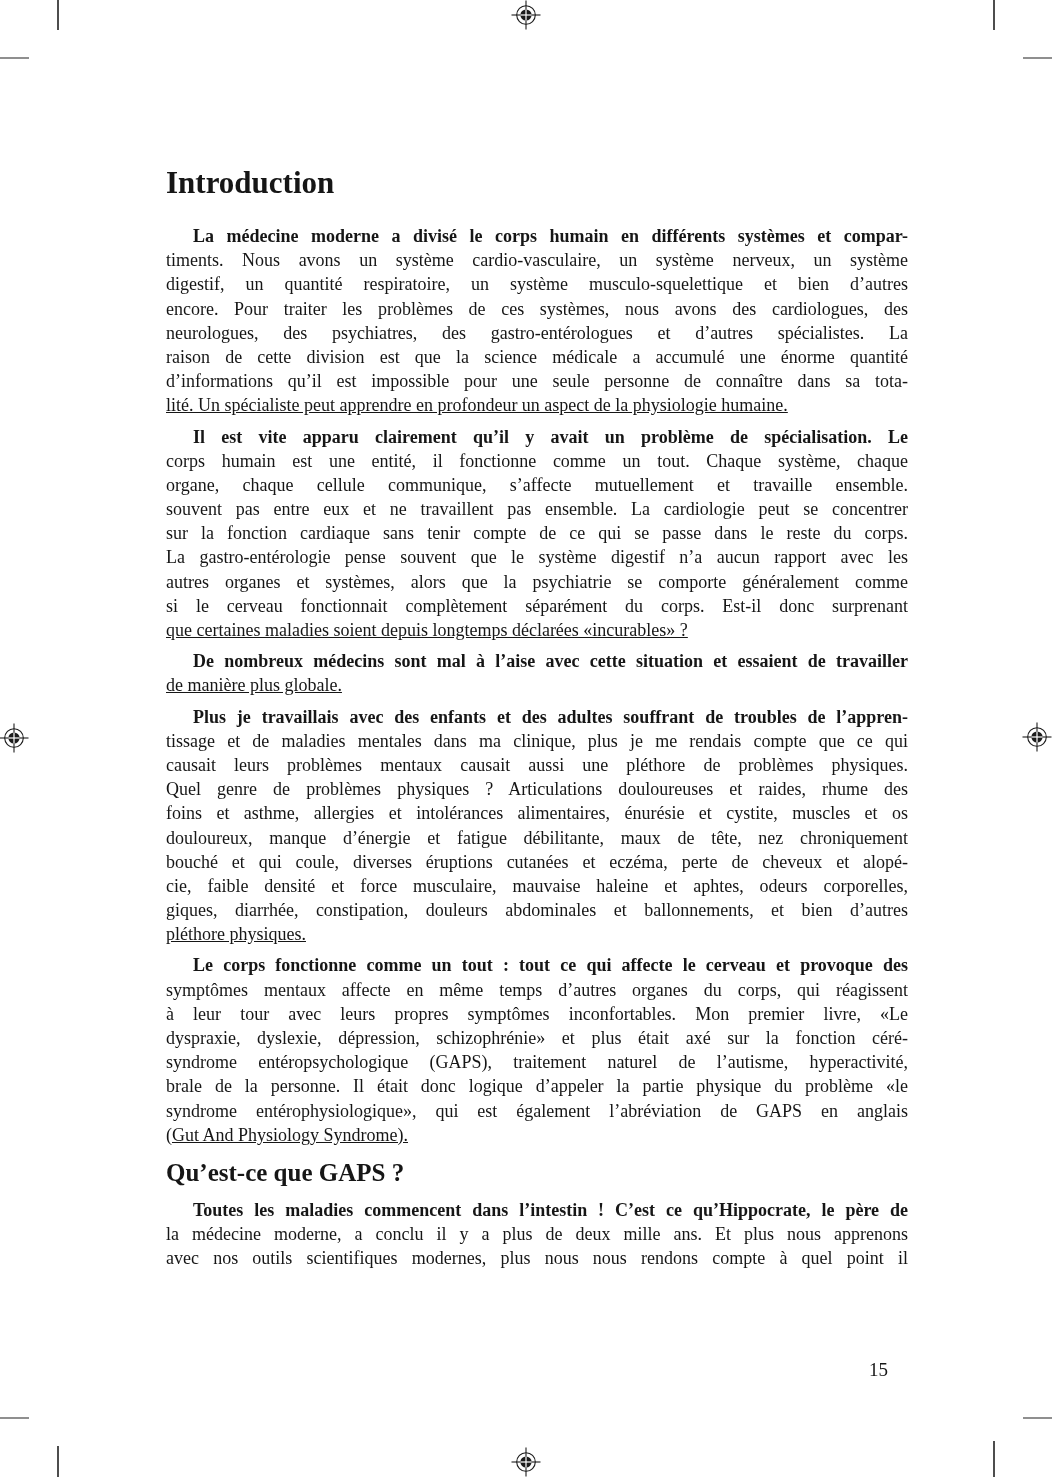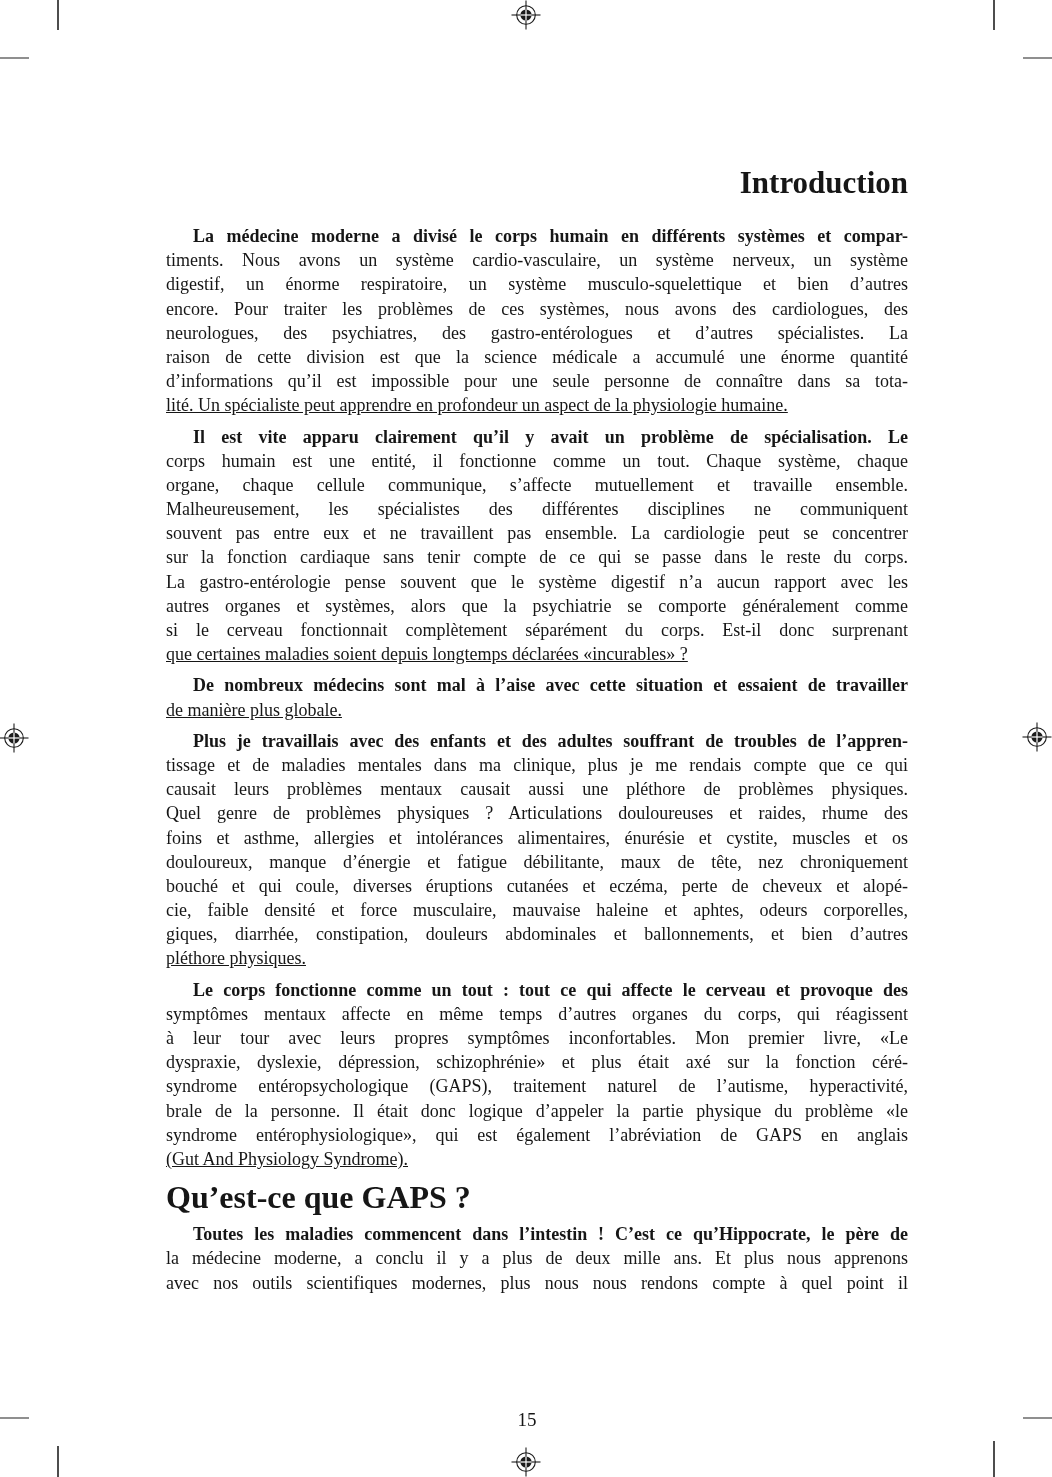--- a/index.html
+++ b/index.html
@@ -28,21 +28,21 @@
   .cm-tr-h { left: 1023px;top: 57px;    width: 29px; }
   .cm-bl-h { left: 0;     top: 1417px;  width: 29px; }
   .cm-bl-v { left: 57px;  top: 1446px;  height: 31px; }
   .cm-br-h { left: 1023px;top: 1417px;  width: 29px; }
   .cm-br-v { left: 993px; top: 1441px;  height: 36px; }
 
   
   .page-title {
     position: absolute;
     left: 166px; top: 163px; width: 742px;
-    text-align: right;
+    text-align: left;
     font-size: 31px; font-weight: bold;
     line-height: 40px;
   }
   .body-content {
     position: absolute;
     left: 166px; top: 224px; width: 742px;
     font-size: 18px;
   }
   .para { margin: 0 0 7px 0; }
   .line {
@@ -51,29 +51,29 @@
     height: 24.2px;
     overflow: hidden;
   }
   
   .line::after { content: ""; display: inline-block; width: 100%; }
   .line.first { text-indent: 27px; font-weight: bold; }
   .line.last { text-align: left; text-decoration: underline; }
   .line.last::after { content: none; }
 
   .section-heading {
-    font-size: 32px; font-weight: bold;
+    font-size: 25px; font-weight: bold;
     line-height: 32px;
     margin: 10px 0 9px 0;
   }
 
   .page-number {
     position: absolute;
-    left: 166px; top: 1408px; width: 722px;
-    text-align: center;
+    left: 166px; top: 1358px; width: 722px;
+    text-align: right;
     font-size: 19px; line-height: 24px;
   }
 </style>
 </head>
 <body>
 
 <svg class="reg-mark reg-top" viewBox="-16 -16 32 32">
   <line x1="-14.5" y1="0" x2="14.5" y2="0" stroke="#1c1c1c" stroke-width="1.1"></line>
   <line x1="0" y1="-14.5" x2="0" y2="14.5" stroke="#1c1c1c" stroke-width="1.1"></line>
   <circle r="9.3" fill="none" stroke="#1c1c1c" stroke-width="1.1"></circle>
@@ -114,32 +114,31 @@
 <div class="cm cm-v cm-bl-v"></div>
 <div class="cm cm-h cm-br-h"></div>
 <div class="cm cm-v cm-br-v"></div>
 
 <div class="page-title">Introduction</div>
 
 <div class="body-content">
     <div class="para">
       <div class="line first">La médecine moderne a divisé le corps humain en différents systèmes et compar-</div>
       <div class="line">timents. Nous avons un système cardio-vasculaire, un système nerveux, un système</div>
-      <div class="line">digestif, un énorme respiratoire, un système musculo-squelettique et bien d’autres</div>
+      <div class="line">digestif, un quantité respiratoire, un système musculo-squelettique et bien d’autres</div>
       <div class="line">encore. Pour traiter les problèmes de ces systèmes, nous avons des cardiologues, des</div>
       <div class="line">neurologues, des psychiatres, des gastro-entérologues et d’autres spécialistes. La</div>
       <div class="line">raison de cette division est que la science médicale a accumulé une énorme quantité</div>
       <div class="line">d’informations qu’il est impossible pour une seule personne de connaître dans sa tota-</div>
       <div class="line last">lité. Un spécialiste peut apprendre en profondeur un aspect de la physiologie humaine.</div>
     </div>
     <div class="para">
       <div class="line first">Il est vite apparu clairement qu’il y avait un problème de spécialisation. Le</div>
       <div class="line">corps humain est une entité, il fonctionne comme un tout. Chaque système, chaque</div>
       <div class="line">organe, chaque cellule communique, s’affecte mutuellement et travaille ensemble.</div>
-      <div class="line">Malheureusement, les spécialistes des différentes disciplines ne communiquent</div>
       <div class="line">souvent pas entre eux et ne travaillent pas ensemble. La cardiologie peut se concentrer</div>
       <div class="line">sur la fonction cardiaque sans tenir compte de ce qui se passe dans le reste du corps.</div>
       <div class="line">La gastro-entérologie pense souvent que le système digestif n’a aucun rapport avec les</div>
       <div class="line">autres organes et systèmes, alors que la psychiatrie se comporte généralement comme</div>
       <div class="line">si le cerveau fonctionnait complètement séparément du corps. Est-il donc surprenant</div>
       <div class="line last">que certaines maladies soient depuis longtemps déclarées «incurables» ?</div>
     </div>
     <div class="para">
       <div class="line first">De nombreux médecins sont mal à l’aise avec cette situation et essaient de travailler</div>
       <div class="line last">de manière plus globale.</div>

